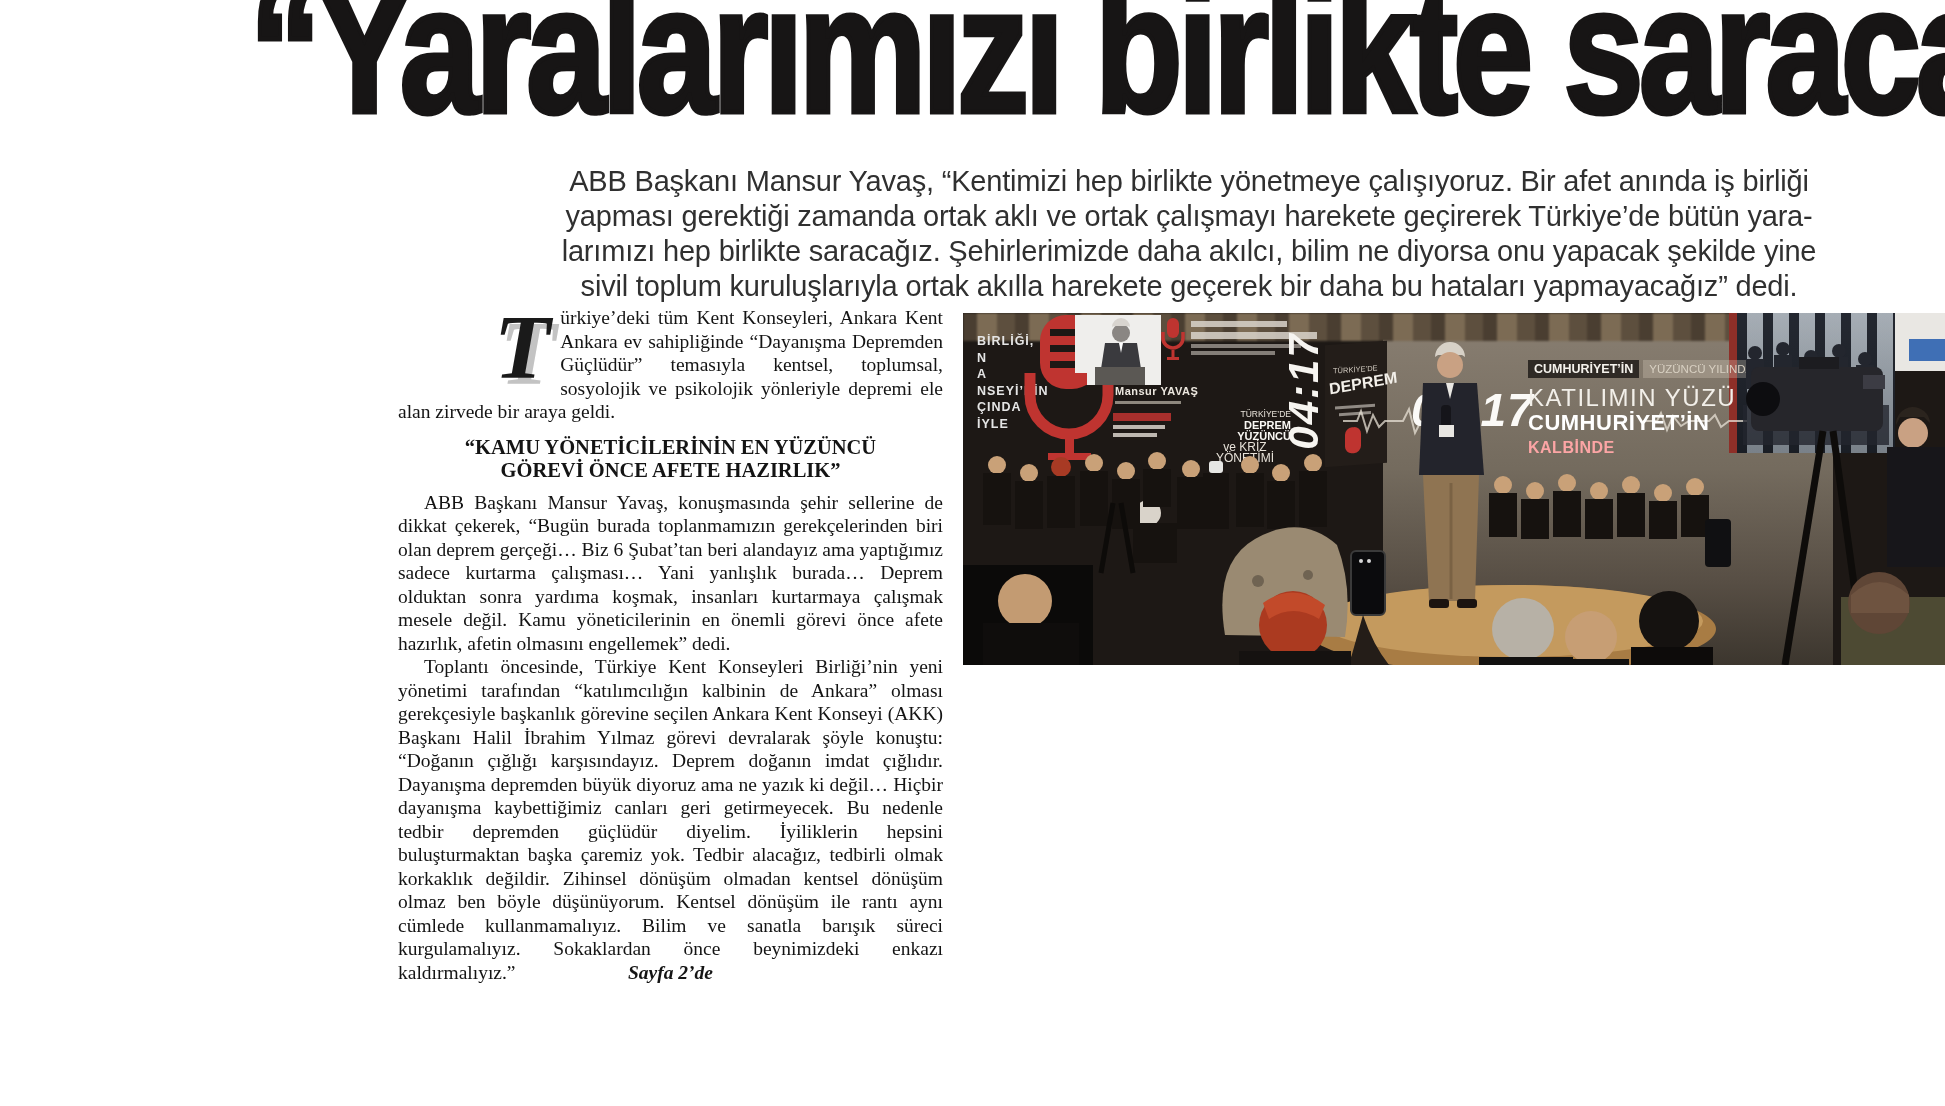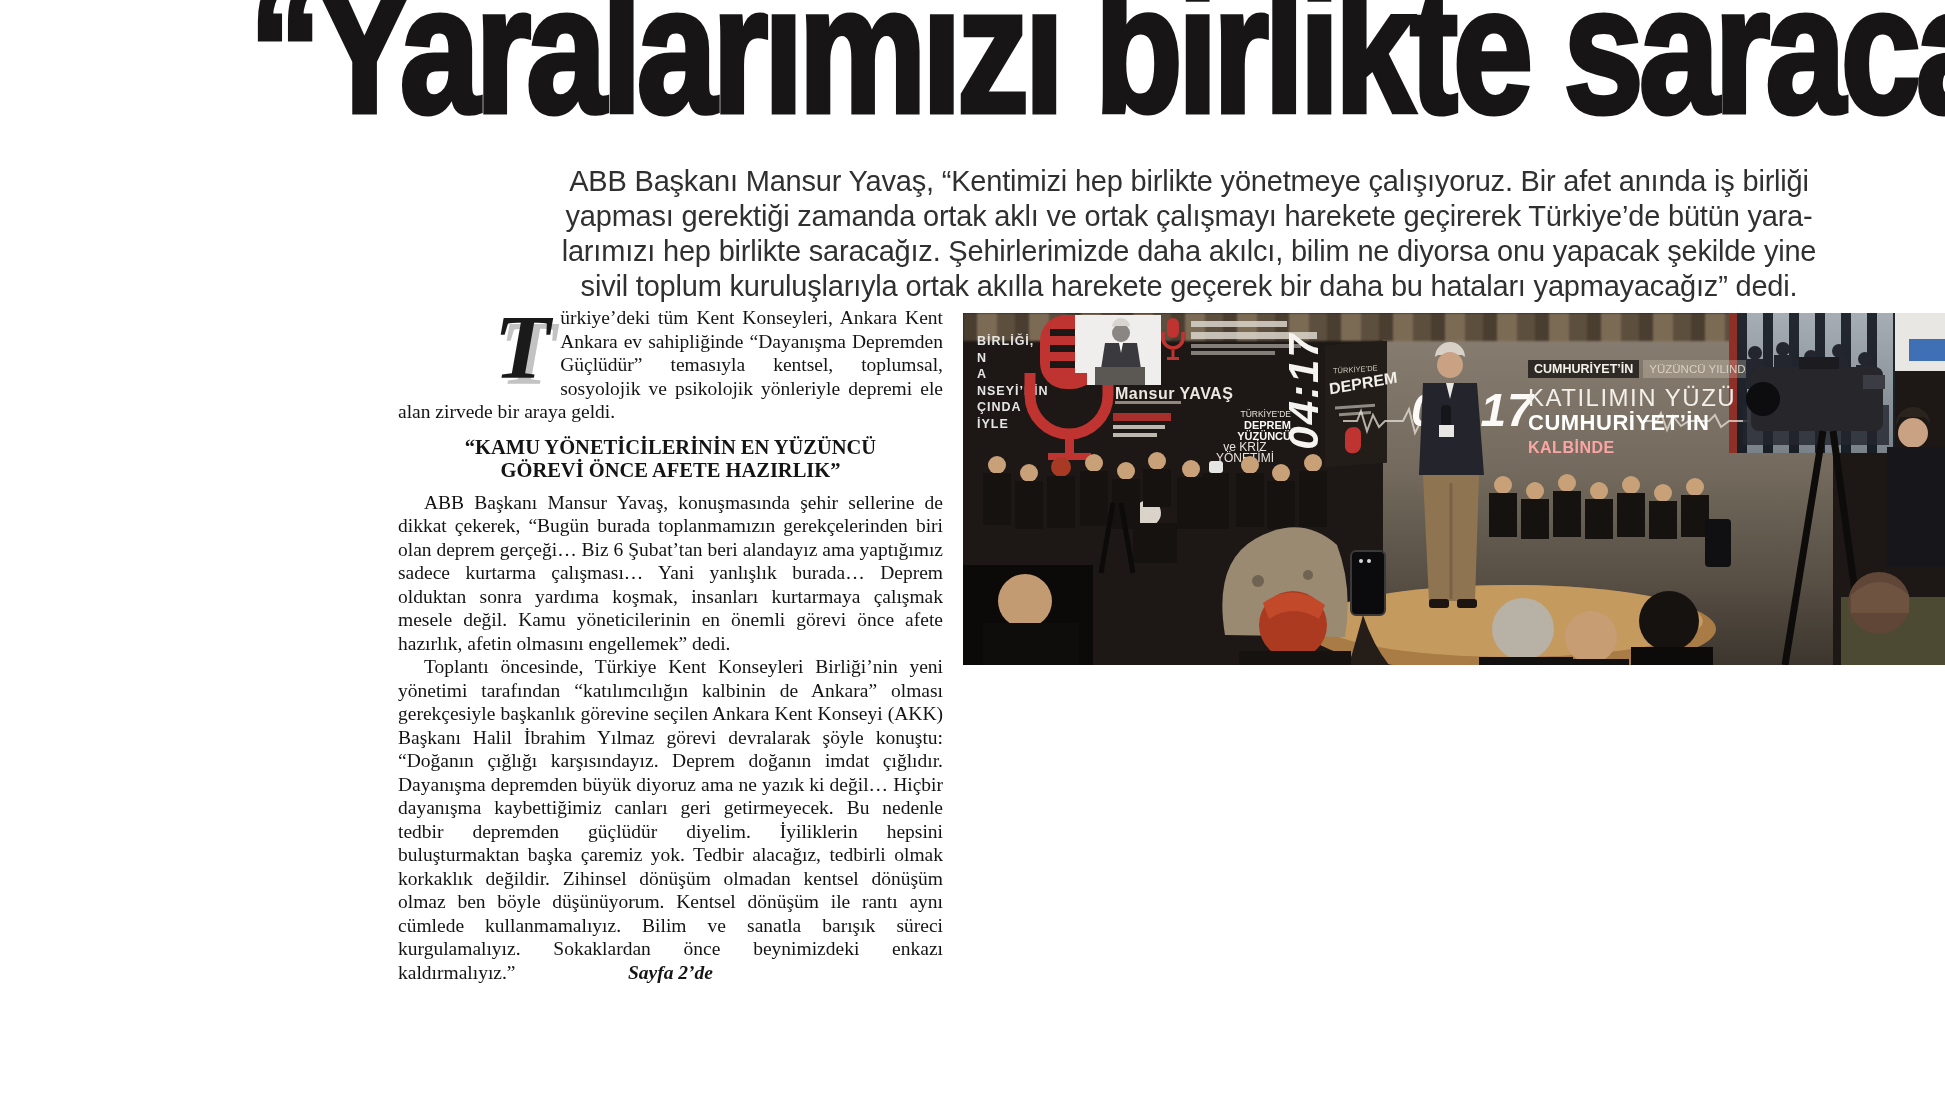--- a/index.html
+++ b/index.html
@@ -45,21 +45,21 @@
               background:repeating-linear-gradient(90deg,#2b2f38 0 10px,#c8cdd2 10px 26px),
                          linear-gradient(#d4d8dc,#9aa0a6);background-blend-mode:multiply;}
   .ph-screenR-redstrip{left:766px;top:0;width:8px;height:140px;background:#8e2f28;}
   .ph-corner{left:932px;top:0;width:50px;height:58px;background:#e9e7e3;}
   .ph-corner-blue{left:946px;top:26px;width:36px;height:22px;background:#3f6fb5;}
 
   .ph-fragments{left:14px;top:20px;font-family:"Liberation Sans",sans-serif;
                 font-size:12.5px;line-height:16.5px;font-weight:700;
                 color:#e5e5e5;white-space:pre;letter-spacing:1px;}
   .ph-caption{left:152px;top:72px;font-family:"Liberation Sans",sans-serif;
-              font-size:16px;font-weight:700;color:#ece7df;letter-spacing:0.5px;}
+              font-size:11px;font-weight:700;color:#ece7df;letter-spacing:0.5px;}
   .ph-caption-sub{left:152px;top:88px;width:66px;height:3px;background:#8e887e;}
   .bar{background:#d9d4cb;opacity:0.85;}
   .redchip{background:#bf3430;}
 
   .ph-event{left:236px;top:96px;width:92px;text-align:right;
             font-family:"Liberation Sans",sans-serif;color:#e8e3da;line-height:11px;}
   .ph-event .l1{position:static;font-size:8.5px;display:block;}
   .ph-event .l2{position:static;font-size:11px;font-weight:700;color:#fbf9f5;display:block;}
   .ph-event .l3{position:static;font-size:12px;display:block;text-align:center;}
 

